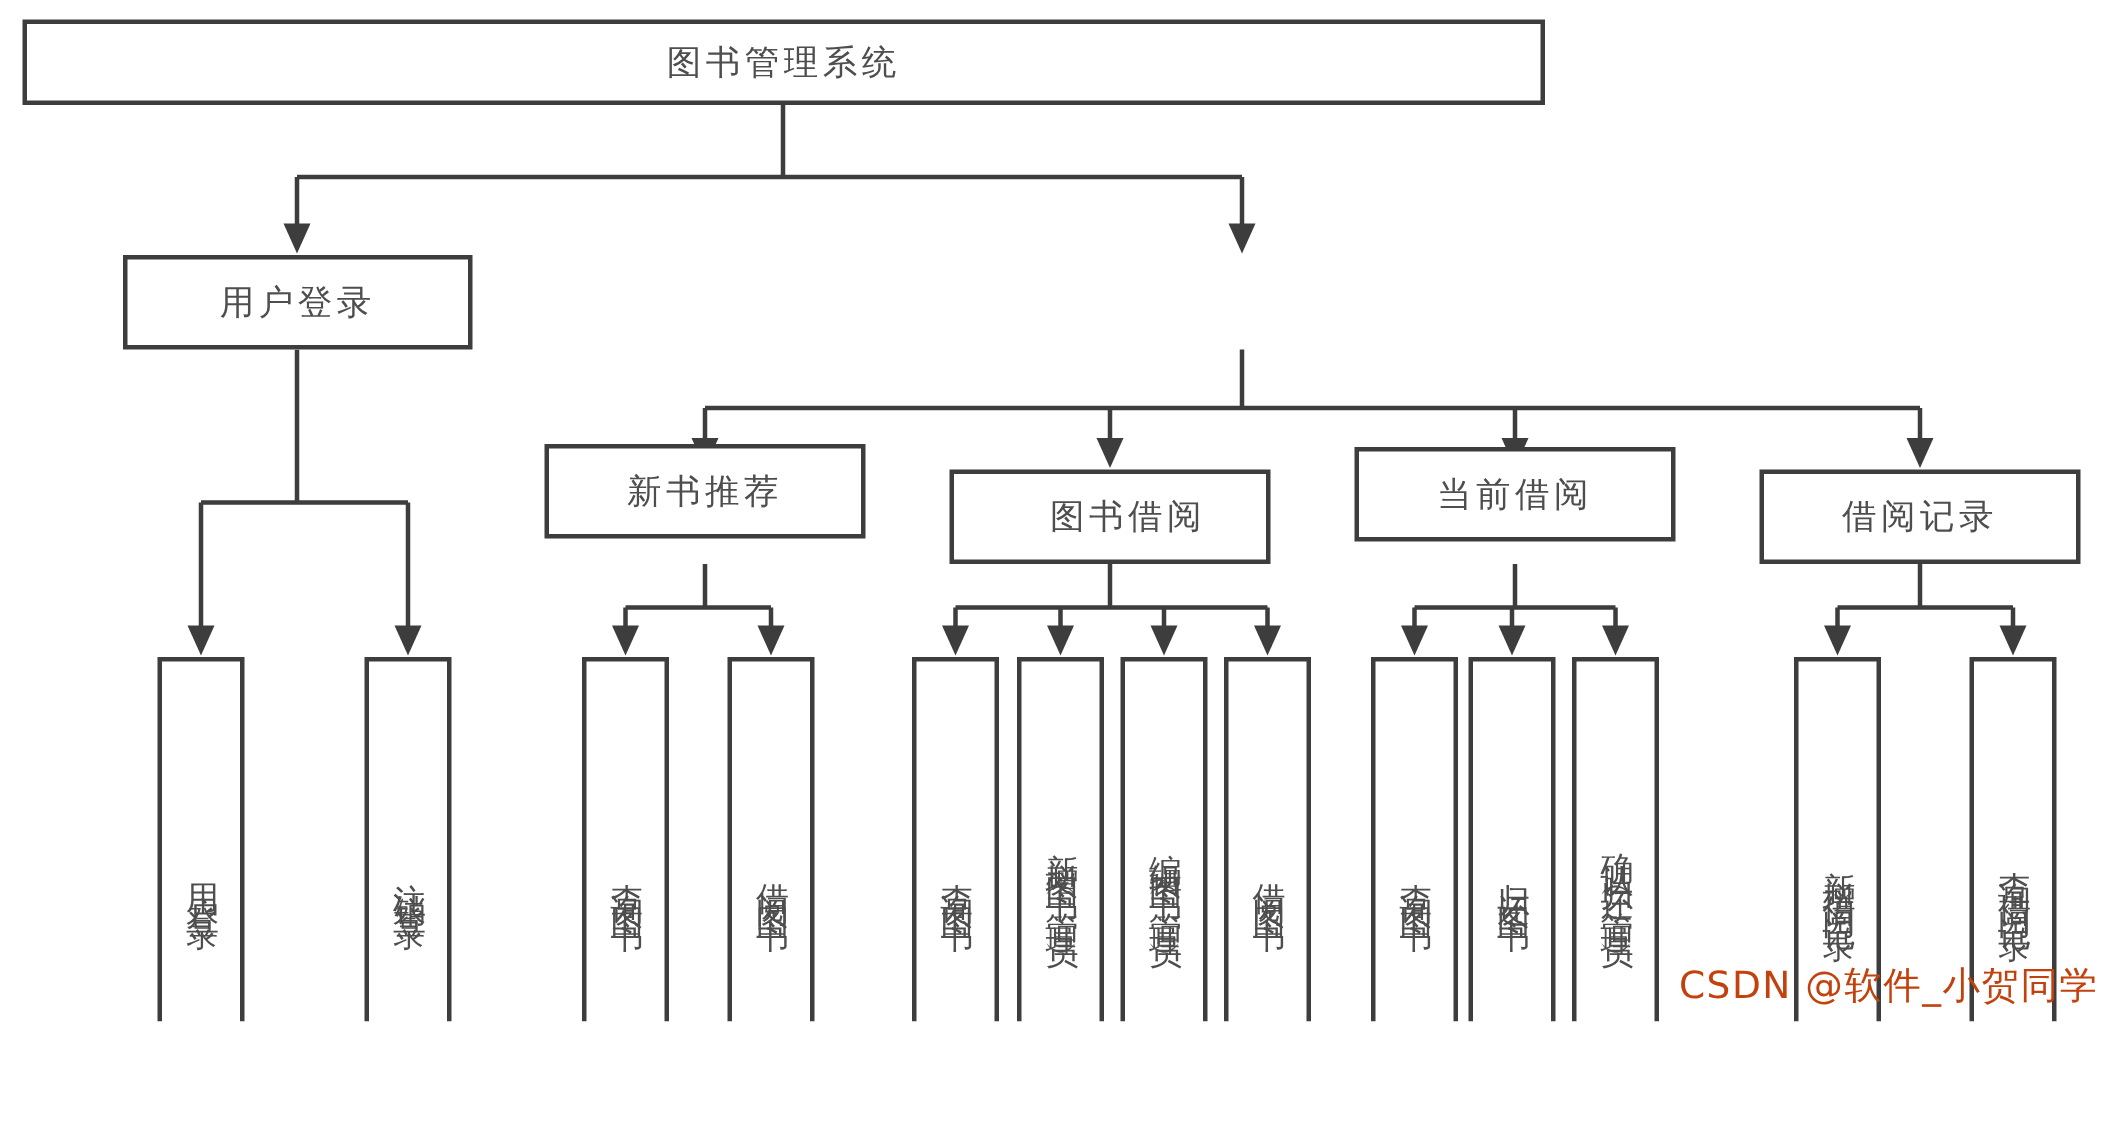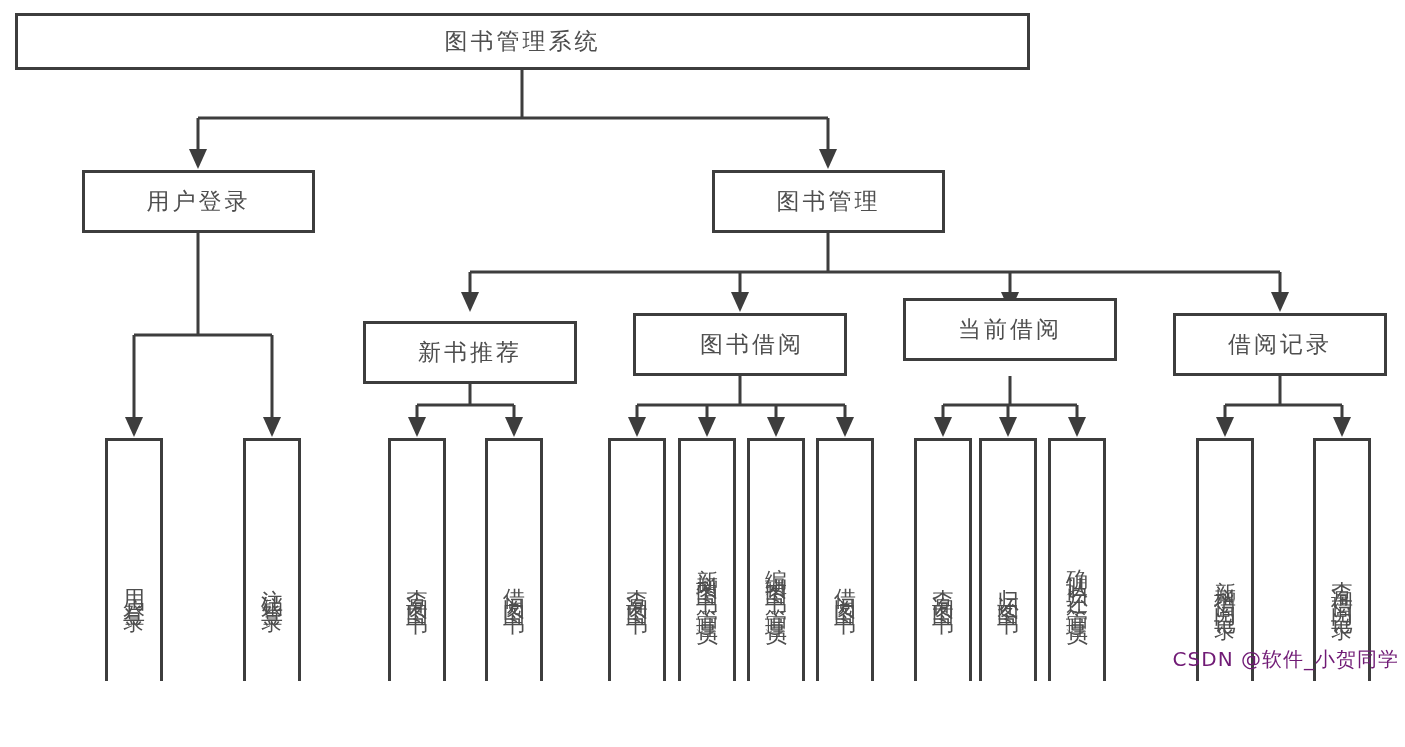--- a/index.html
+++ b/index.html
@@ -14,21 +14,21 @@
     color:#4e4e4e;
   }
   .hbox .label{font-size:23px;letter-spacing:3px;white-space:nowrap;}
   .vbox .label{
     writing-mode:vertical-rl;text-orientation:mixed;
     font-size:22px;letter-spacing:8px;line-height:1;white-space:nowrap;
   }
   svg.connectors{position:absolute;left:0;top:0;pointer-events:none;}
   .watermark{
     position:absolute;right:6px;bottom:8px;
-    font-size:20px;color:#701a75;letter-spacing:1px;white-space:nowrap;
+    font-size:25px;color:#c2410c;letter-spacing:1px;white-space:nowrap;
   }
 </style>
 </head>
 <body>
 
 <div class="canvas">
 
   <svg class="connectors" width="1405" height="747" viewBox="0 0 1405 747">
     <g stroke="#3d3d3d" stroke-width="3" fill="none">
 
@@ -69,25 +69,22 @@
     </g>
   </svg>
 
   <div class="box hbox" style="left:15px;top:13px;width:1015px;height:57px;">
     <span class="label">图书管理系统</span>
   </div>
 
   <div class="box hbox" style="left:82px;top:170px;width:233px;height:63px;">
     <span class="label">用户登录</span>
   </div>
-  <div class="box hbox" style="left:712px;top:170px;width:233px;height:63px;">
-    <span class="label">图书管理</span>
-  </div>
 
-  <div class="box hbox" style="left:363px;top:321px;width:214px;height:63px;">
+  <div class="box hbox" style="left:363px;top:296px;width:214px;height:63px;">
     <span class="label">新书推荐</span>
   </div>
   <div class="box hbox" style="left:633px;top:313px;width:214px;height:63px;padding-left:24px;">
     <span class="label">图书借阅</span>
   </div>
   <div class="box hbox" style="left:903px;top:298px;width:214px;height:63px;">
     <span class="label">当前借阅</span>
   </div>
   <div class="box hbox" style="left:1173px;top:313px;width:214px;height:63px;">
     <span class="label">借阅记录</span>

